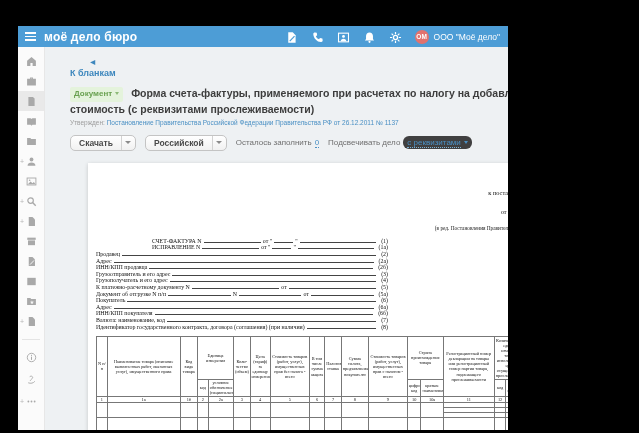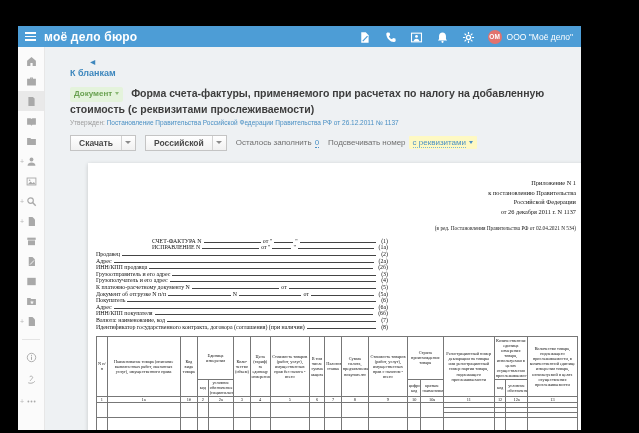--- a/index.html
+++ b/index.html
@@ -1,18 +1,18 @@
 <!DOCTYPE html>
 <html><head>
 <meta charset="utf-8">
 <style>
   * { box-sizing: border-box; margin: 0; padding: 0; }
   html,body { width:639px; height:433px; overflow:hidden; background:#000;
     font-family:"Liberation Sans", sans-serif; }
-  #window { position:absolute; left:18px; top:26px; width:563px; height:404px;
+  #window { position:absolute; left:18px; top:26px; width:490px; height:404px;
     background:#eef1f3; overflow:hidden; }
 
   
   #topbar { height:21px; background:#4d9dd6; display:flex; align-items:center;
     padding:0 8px 0 7px; color:#fff; }
   .burger { width:11px; display:flex; flex-direction:column; gap:2px; cursor:pointer; margin-right:8px;}
   .burger i { display:block; height:1.5px; background:#fff; }
   .logo { font-size:12px; font-weight:bold; letter-spacing:.2px; white-space:nowrap; }
   .menu-item { display:flex; align-items:center; gap:4px; margin-left:22px; font-size:8.5px; font-weight:bold; }
   .chart-ic { width:11px; height:11px; background:rgba(255,255,255,.28); border-radius:2px;
@@ -49,31 +49,31 @@
     color:#3d3d3d; line-height:1.45; }
   .badge { display:inline-block; background:#e4f3dc; color:#69a150; font-size:8px;
     font-weight:bold; padding:1.5px 4px 2px; border-radius:2px; margin-right:8px;
     vertical-align:1px; cursor:pointer; white-space:nowrap; }
   .caret-dn { display:inline-block; width:0; height:0; border-left:2.6px solid transparent;
     border-right:2.6px solid transparent; border-top:3.2px solid #8cba77; margin-left:3px; vertical-align:1px;}
   .approved { margin-top:2px; font-size:6.5px; color:#9d9d9d; }
   .approved a { color:#4a90c4; text-decoration:none; cursor:pointer; }
 
   .toolbar { margin-top:9px; display:flex; align-items:center; gap:9px; }
-  .split-btn { display:inline-flex; height:16px; border:1px solid #c4c4c4; border-radius:0;
+  .split-btn { display:inline-flex; height:16px; border:1px solid #c4c4c4; border-radius:5px;
     background:linear-gradient(#ffffff,#f1f1f1); overflow:hidden; cursor:pointer; }
   .split-btn .main { padding:0 8px; font-size:8.5px; font-weight:bold; color:#4a4a4a;
     display:flex; align-items:center; }
   .split-btn .caret { width:14px; border-left:1px solid #d2d2d2; display:flex;
     align-items:center; justify-content:center; }
   .split-btn .caret i { width:0; height:0; border-left:3px solid transparent;
     border-right:3px solid transparent; border-top:3.6px solid #8b8b8b; }
   .tb-text { font-size:8px; color:#6f6f6f; display:flex; align-items:center; gap:3px; }
   .count-link { color:#4a90c4; border-bottom:1px dotted #4a90c4; cursor:pointer; }
-  .chip { background:#fef9c3; border-radius:1px; padding:1.5px 4px; display:inline-flex;
+  .chip { background:#404040; border-radius:6px; padding:1.5px 4px; display:inline-flex;
     align-items:center; gap:3px; cursor:pointer;justify-content:center; }
   .chip span { color:#4a90c4; border-bottom:1px dotted #7db4d8; font-size:8px; }
   .chip i { width:0; height:0; border-left:2.6px solid transparent; border-right:2.6px solid transparent;
     border-top:3.2px solid #4a90c4; }
 
   
   #page { margin:12px 0 0 18px; width:497px; height:800px; background:#fff;
     box-shadow:0 1px 4px rgba(0,0,0,.18); padding:10px 9px 0 8px;
     font-family:"Liberation Serif", serif; color:#111; }
   .appendix { text-align:right; font-size:6.3px; line-height:1.55; margin-top:5px; }
@@ -314,21 +314,21 @@
           <span class="main">Российской</span>
           <span class="caret">
               <i></i>
             </span>
         </span>
         <span class="tb-text">
           <span>Осталось заполнить</span>
           <span class="count-link">0</span>
         </span>
         <span class="tb-text">
-          <span>Подсвечивать номер</span>
+          <span>Подсвечивать дело</span>
           <span class="chip">
             <span>с реквизитами</span>
             <i></i>
           </span>
         </span>
       </div>
 
       <div id="page">
         <div class="appendix" id="appendix">
             <div>Приложение N 1</div>

